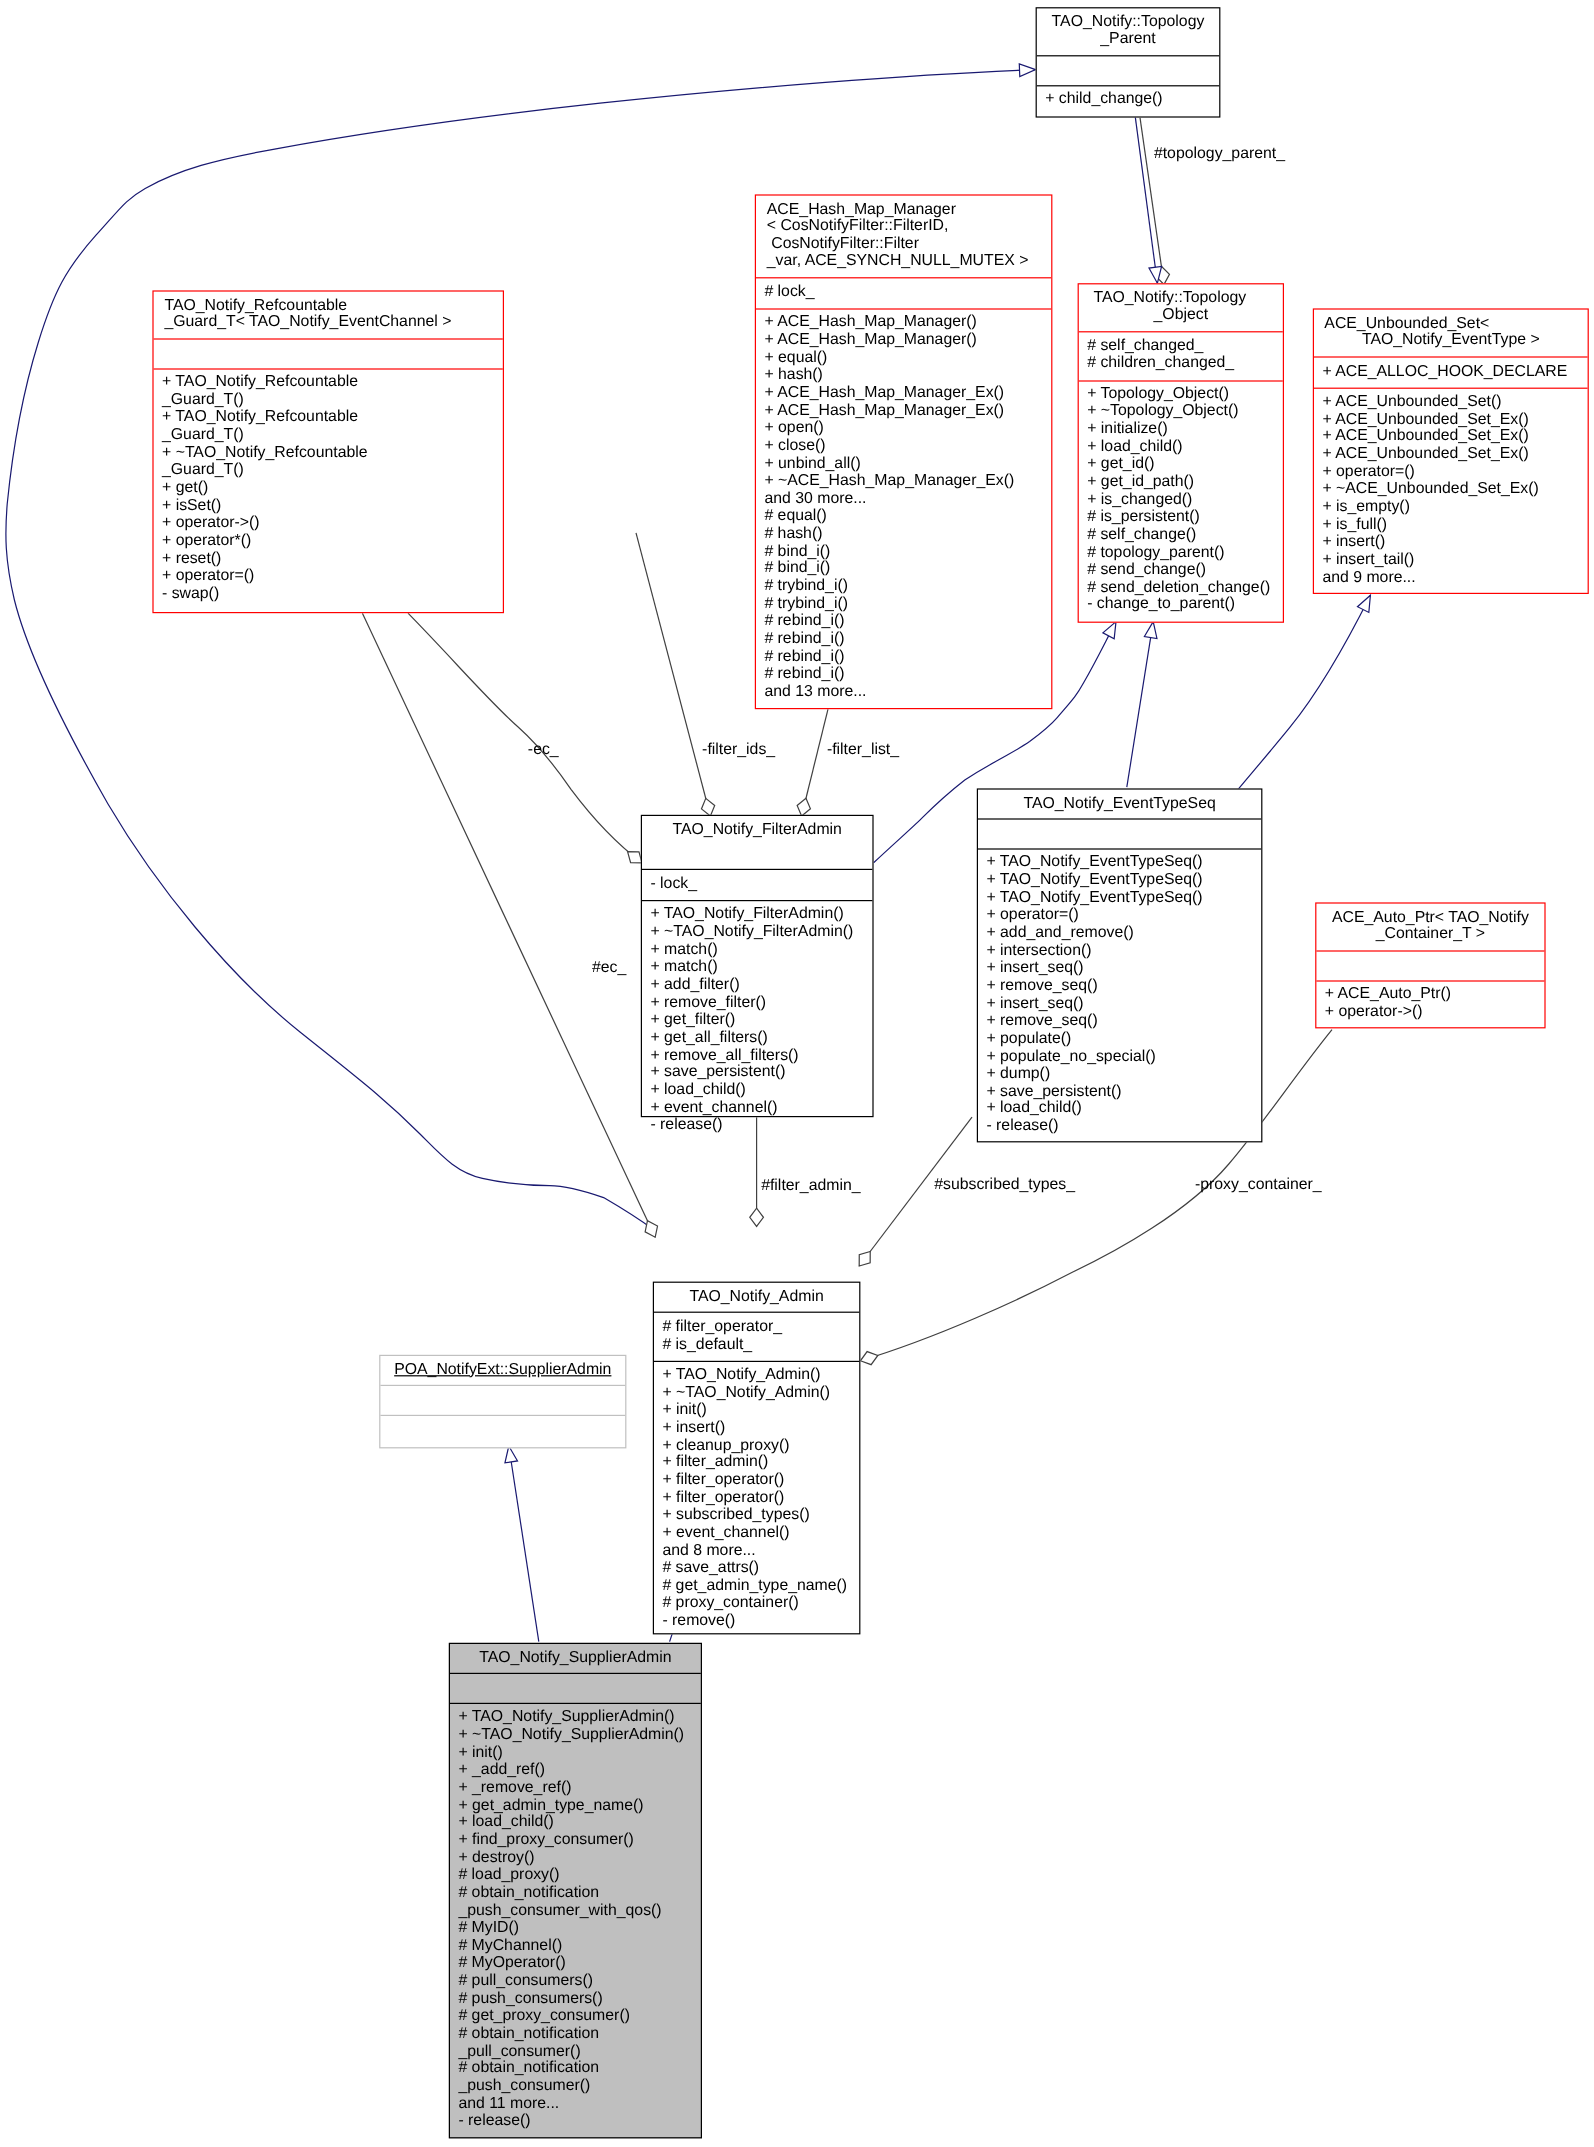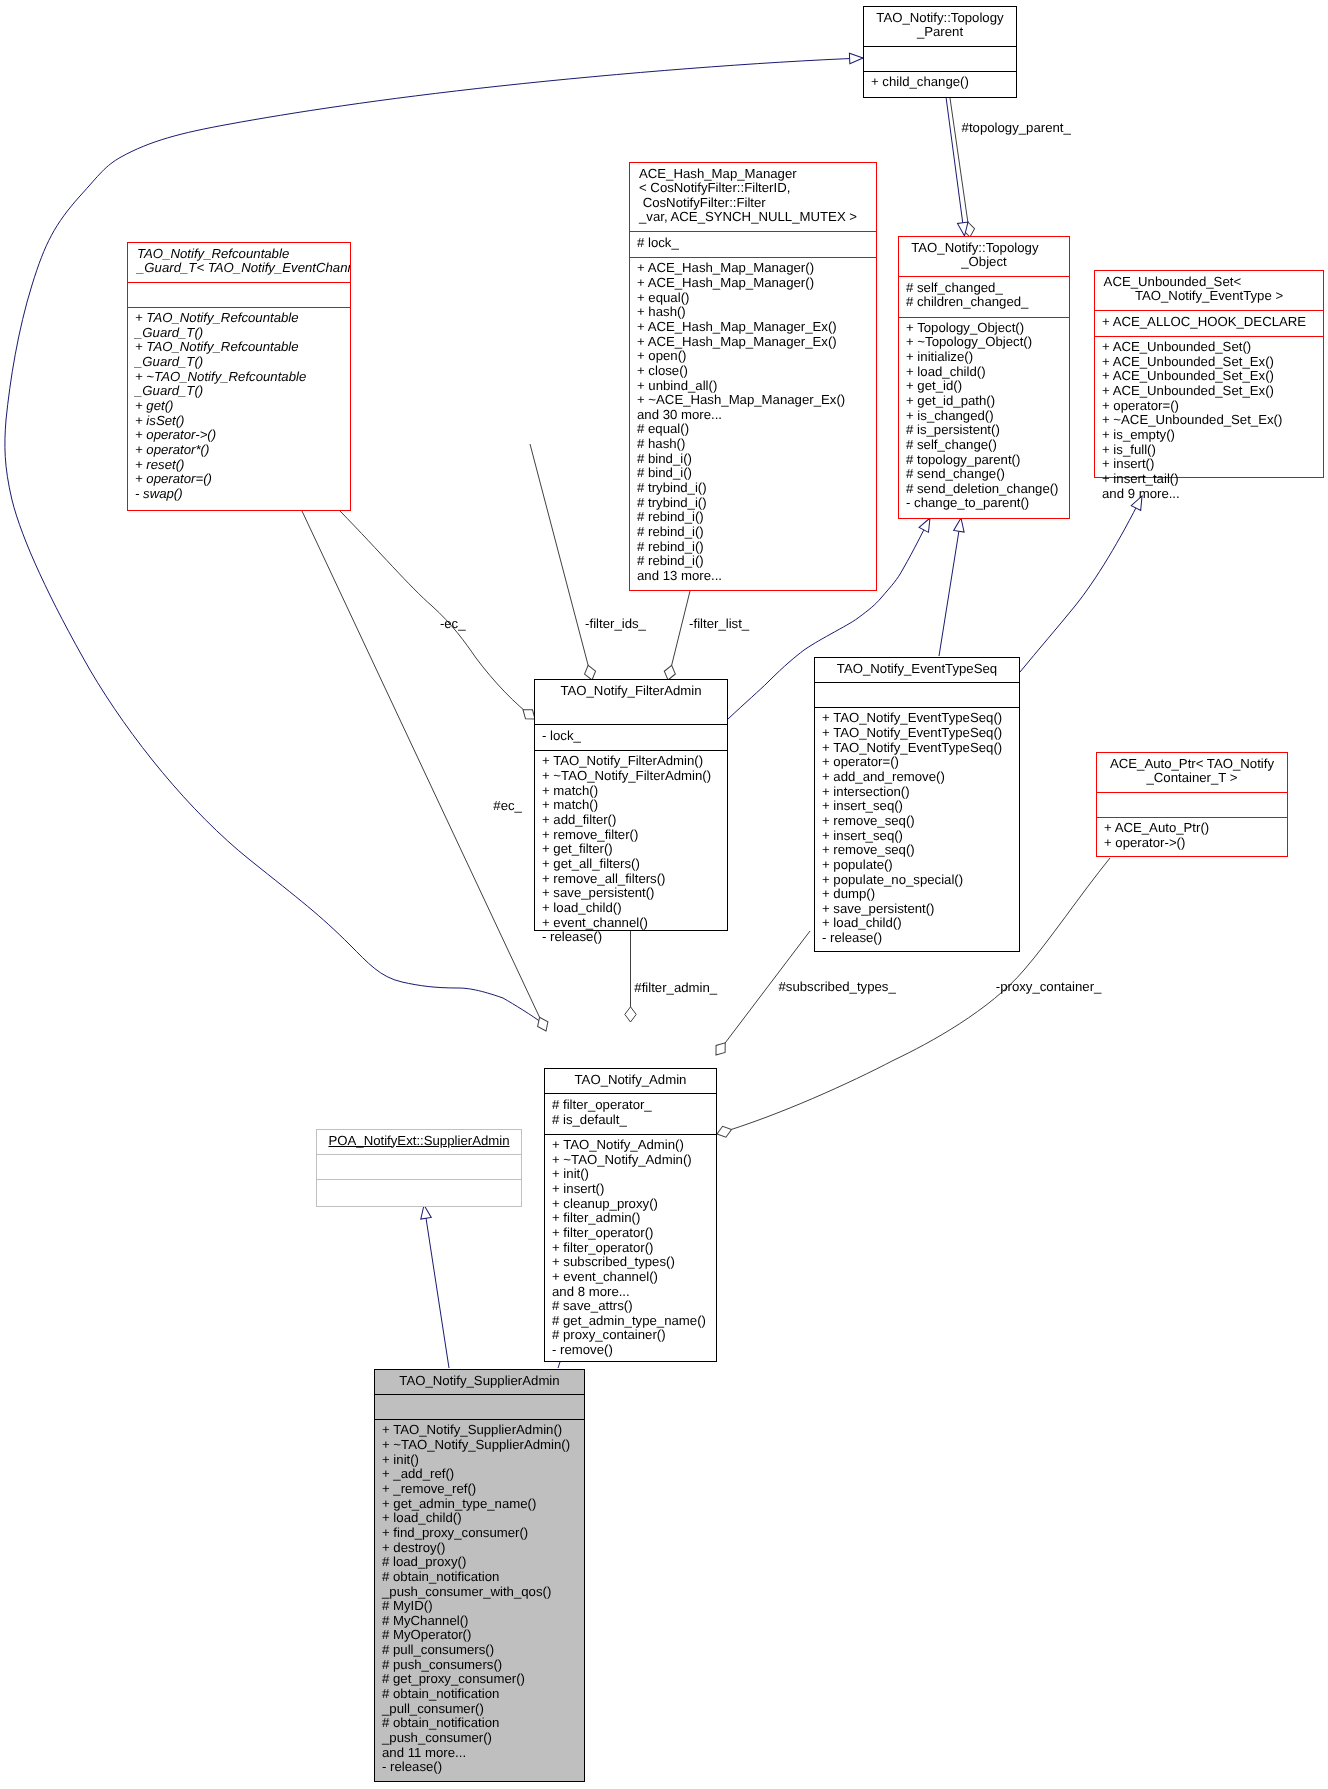--- a/index.html
+++ b/index.html
@@ -89,21 +89,21 @@
 <div class="node normal" style="left: 863px; top: 6px; width: 154px; height: 92px;">
       <div class="sec title" style="padding-top: 3.5px; padding-bottom: 5.9px;">
         <div class="ln">TAO_Notify::Topology</div>
         <div class="ln">_Parent</div>
       </div>
       <div class="sec attrs" style="padding-top: 4px; padding-bottom: 6.6px; height: 25.26px;"></div>
       <div class="sec meths" style="padding-top: 3px; padding-bottom: 5px;">
         <div class="ln">+ child_change()</div>
       </div>
     </div>
-    <div class="node template" style="left: 127px; top: 242px; width: 224px; height: 269px; font-style: italic;">
+    <div class="node template" style="left: 127px; top: 242px; width: 293px; height: 269px;">
       <div class="sec title lefty" style="padding-top: 3.5px; padding-bottom: 5.9px;">
         <div class="ln">TAO_Notify_Refcountable</div>
         <div class="ln">_Guard_T&lt; TAO_Notify_EventChannel &gt;</div>
       </div>
       <div class="sec attrs" style="padding-top: 4px; padding-bottom: 6.6px; height: 25.26px;"></div>
       <div class="sec meths" style="padding-top: 3px; padding-bottom: 5px;">
         <div class="ln">+ TAO_Notify_Refcountable</div>
         <div class="ln">_Guard_T()</div>
         <div class="ln">+ TAO_Notify_Refcountable</div>
         <div class="ln">_Guard_T()</div>
@@ -171,21 +171,21 @@
         <div class="ln">+ get_id_path()</div>
         <div class="ln">+ is_changed()</div>
         <div class="ln"># is_persistent()</div>
         <div class="ln"># self_change()</div>
         <div class="ln"># topology_parent()</div>
         <div class="ln"># send_change()</div>
         <div class="ln"># send_deletion_change()</div>
         <div class="ln">- change_to_parent()</div>
       </div>
     </div>
-    <div class="node template" style="left: 1094px; top: 270px; width: 230px; height: 208px;">
+    <div class="node template" style="left: 1094px; top: 257px; width: 230px; height: 238px;">
       <div class="sec title" style="padding-top: 3.5px; padding-bottom: 5.9px;">
         <div class="ln">ACE_Unbounded_Set&lt;                    </div>
         <div class="ln">TAO_Notify_EventType &gt;</div>
       </div>
       <div class="sec attrs" style="padding-top: 4px; padding-bottom: 6.6px;">
         <div class="ln">+ ACE_ALLOC_HOOK_DECLARE</div>
       </div>
       <div class="sec meths" style="padding-top: 3px; padding-bottom: 5px;">
         <div class="ln">+ ACE_Unbounded_Set()</div>
         <div class="ln">+ ACE_Unbounded_Set_Ex()</div>
@@ -216,21 +216,21 @@
         <div class="ln">+ remove_filter()</div>
         <div class="ln">+ get_filter()</div>
         <div class="ln">+ get_all_filters()</div>
         <div class="ln">+ remove_all_filters()</div>
         <div class="ln">+ save_persistent()</div>
         <div class="ln">+ load_child()</div>
         <div class="ln">+ event_channel()</div>
         <div class="ln">- release()</div>
       </div>
     </div>
-    <div class="node normal" style="left: 814px; top: 657px; width: 206px; height: 295px;">
+    <div class="node normal" style="left: 814px; top: 657px; width: 238px; height: 295px;">
       <div class="sec title" style="padding-top: 3.5px; padding-bottom: 5.9px;">
         <div class="ln">TAO_Notify_EventTypeSeq</div>
       </div>
       <div class="sec attrs" style="padding-top: 4px; padding-bottom: 6.6px; height: 25.26px;"></div>
       <div class="sec meths" style="padding-top: 3px; padding-bottom: 5px;">
         <div class="ln">+ TAO_Notify_EventTypeSeq()</div>
         <div class="ln">+ TAO_Notify_EventTypeSeq()</div>
         <div class="ln">+ TAO_Notify_EventTypeSeq()</div>
         <div class="ln">+ operator=()</div>
         <div class="ln">+ add_and_remove()</div>

